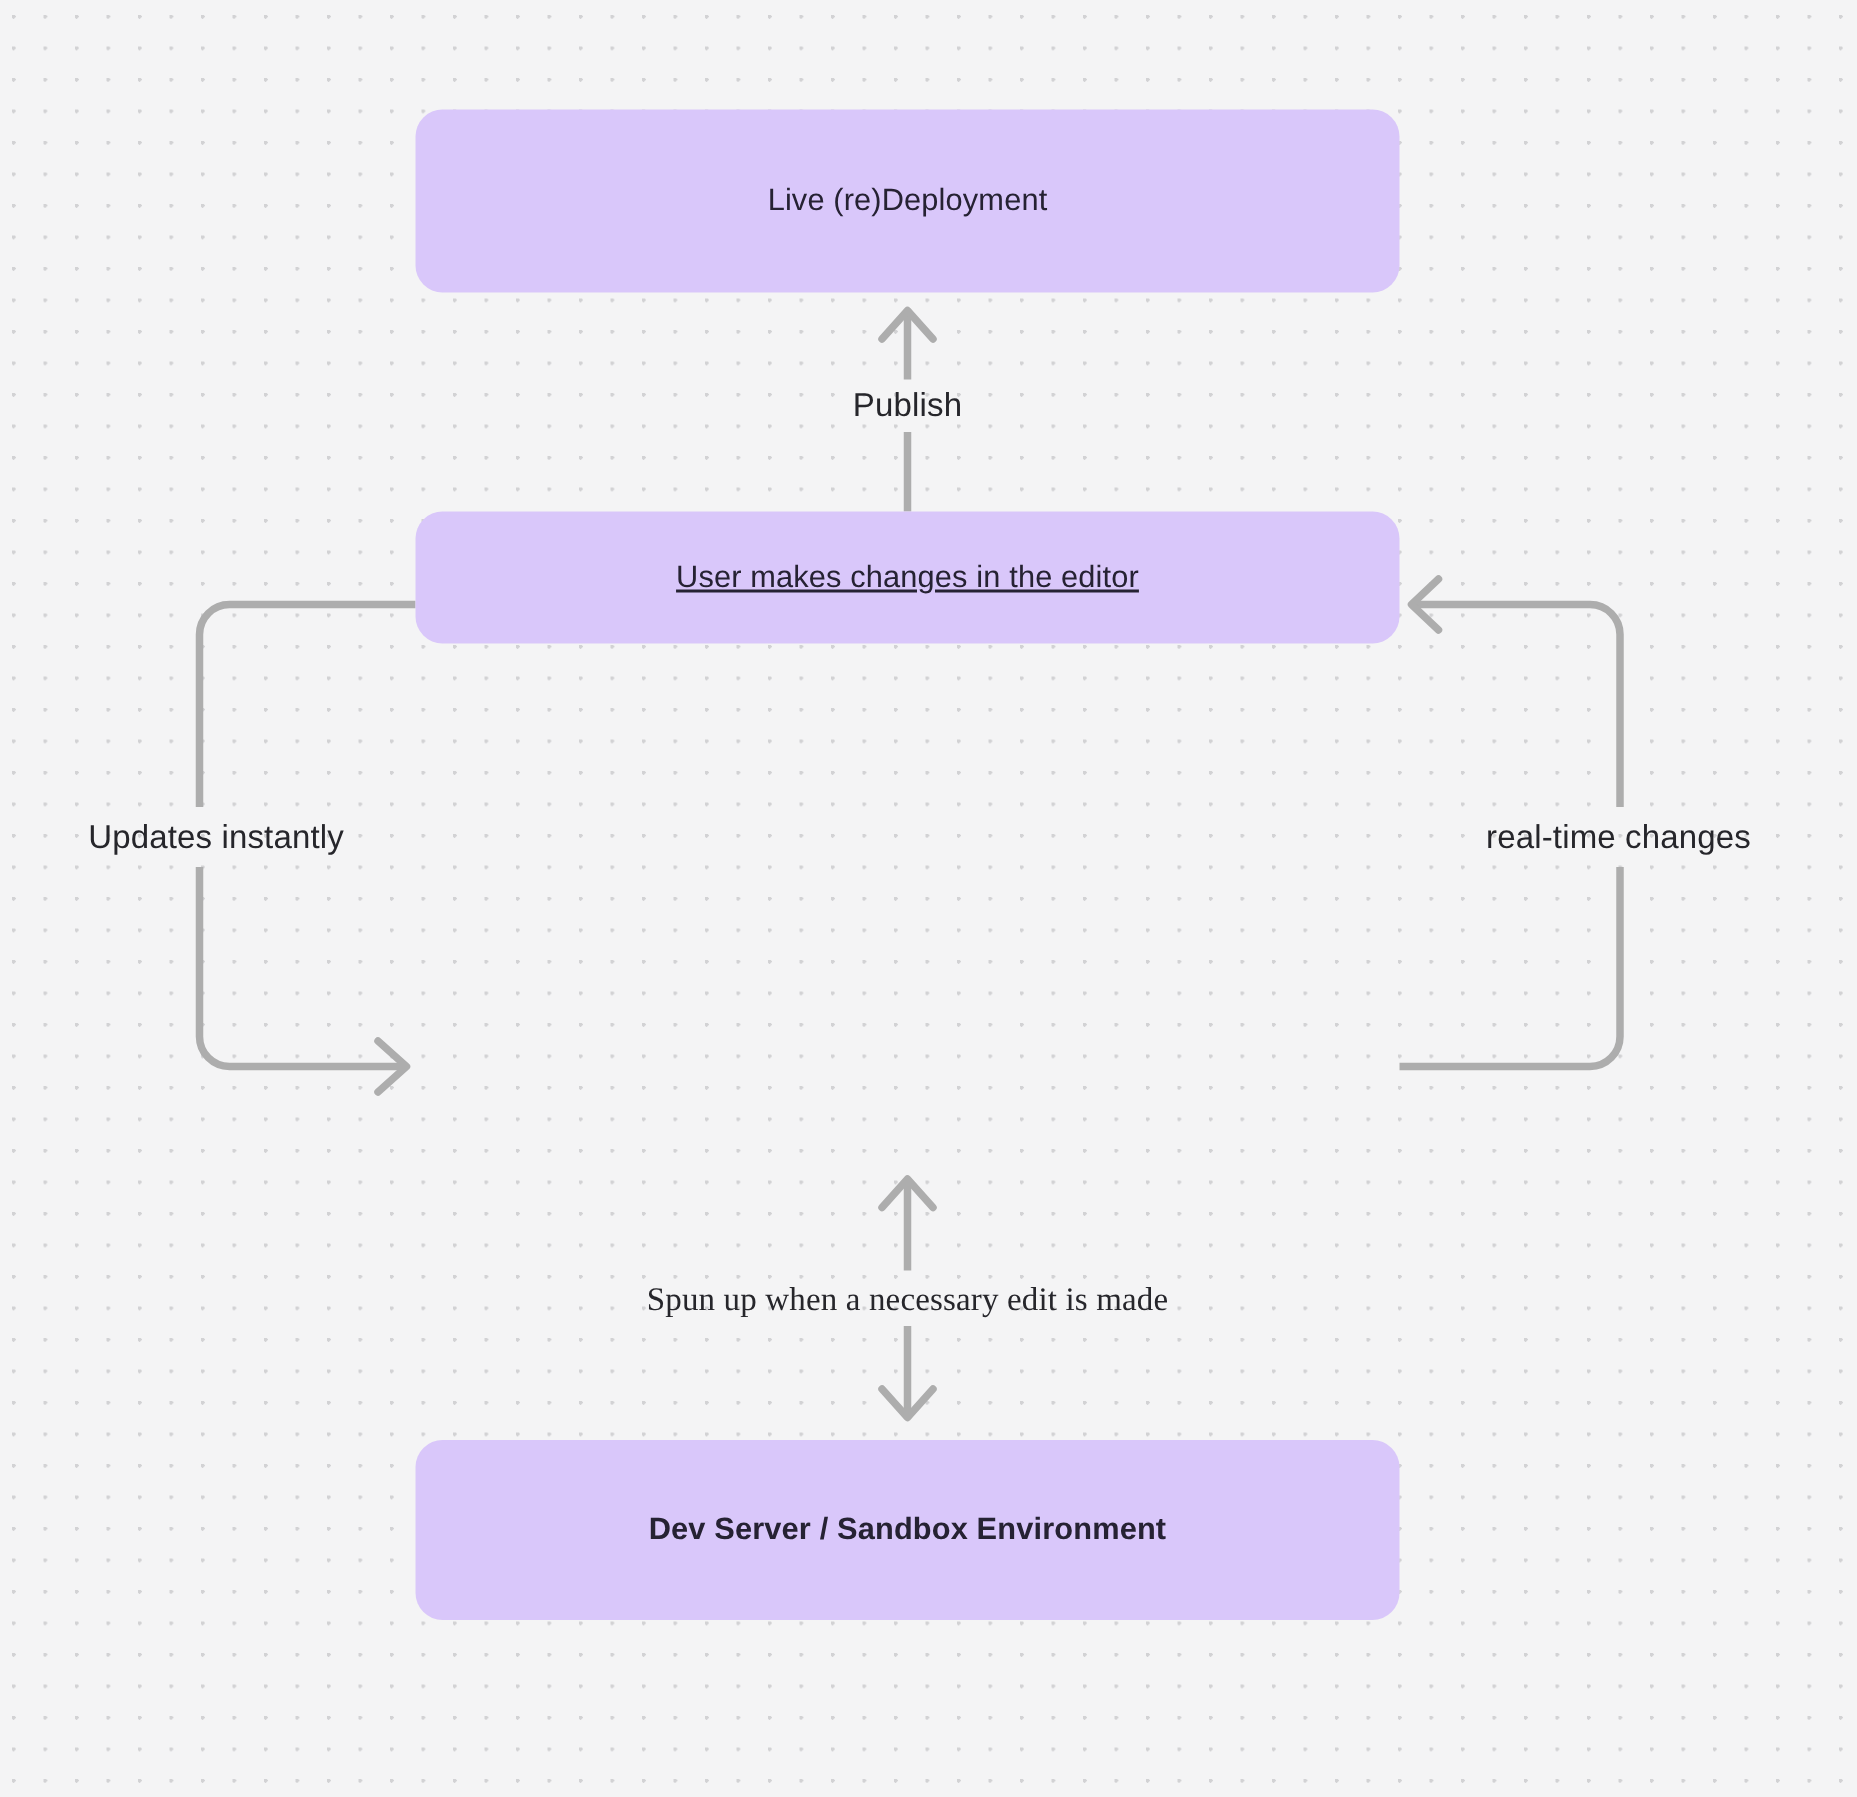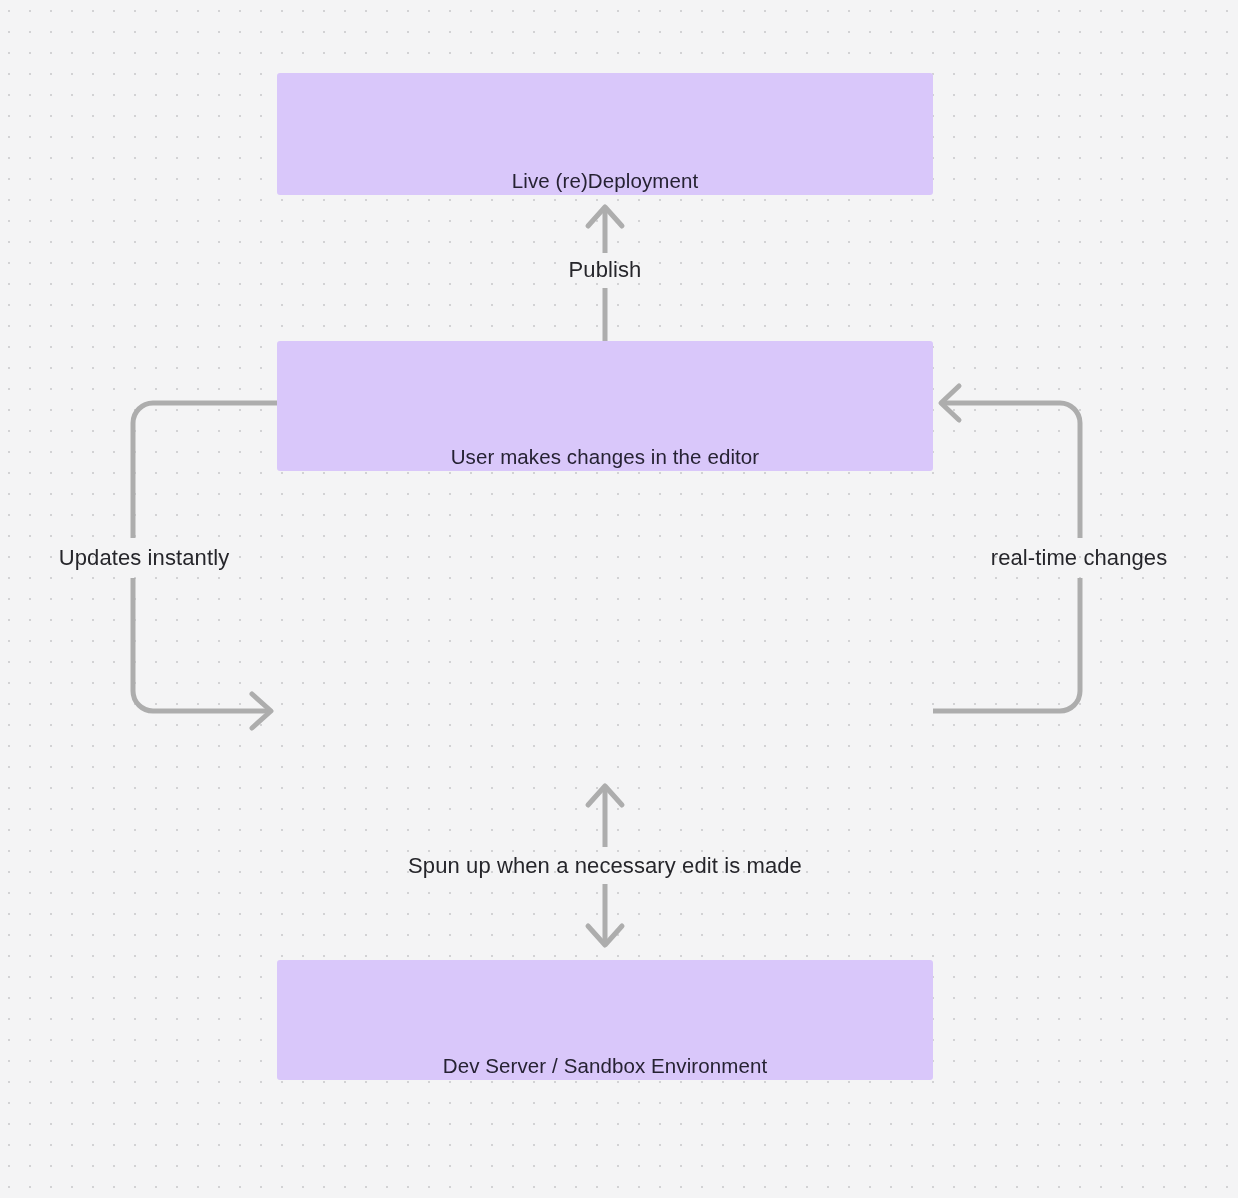--- a/index.html
+++ b/index.html
@@ -28,23 +28,23 @@
     left: 0;
     top: 0;
     width: 1238px;
     height: 1198px;
     pointer-events: none;
   }
   .node {
     position: absolute;
     box-sizing: border-box;
     background-color: #d9c7fa;
-    border-radius: 3px;
+    border-radius: 18px;
     display: flex;
-    align-items: flex-end;
+    align-items: center;
     justify-content: center;
     color: #262233;
     font-size: 20.5px;
     letter-spacing: 0.1px;
     text-align: center;
     line-height: 1.3;
   }
   .edge-label {
     position: absolute;
     color: #26262b;
@@ -84,30 +84,30 @@
       <path d="M 588 805 L 605 786 L 622 805" stroke-linecap="round"></path>
       <path d="M 605 884 L 605 943"></path>
       <path d="M 588 926 L 605 945 L 622 926" stroke-linecap="round"></path>
     </g>
   </svg>
 
   <div class="node" style="left:277px; top:73px; width:656px; height:122px;">
     <span>Live (re)Deployment</span>
   </div>
 
-  <div class="node" style="left:277px; top:341px; width:656px; height:130px;">
+  <div class="node" style="left:277px; top:341px; width:656px; height:88px;text-decoration:underline;">
     <span>User makes changes in the editor</span>
   </div>
 
 
-  <div class="node" style="left:277px; top:960px; width:656px; height:120px;">
+  <div class="node" style="left:277px; top:960px; width:656px; height:120px;font-weight:bold;">
     <span>Dev Server / Sandbox Environment</span>
   </div>
 
   <div class="edge-label" style="left:605px; top:270px; transform:translate(-50%,-50%);">Publish</div>
 
   <div class="edge-label" style="left:144px; top:558px; transform:translate(-50%,-50%);">Updates instantly</div>
 
   <div class="edge-label" style="left:1079px; top:558px; transform:translate(-50%,-50%);">real-time changes</div>
 
-  <div class="edge-label" style="left:605px; top:866px; transform:translate(-50%,-50%);">Spun up when a necessary edit is made</div>
+  <div class="edge-label" style="left:605px; top:866px; transform:translate(-50%,-50%);font-family:Liberation Serif, serif;">Spun up when a necessary edit is made</div>
 
 </div>
 
 </body></html>

